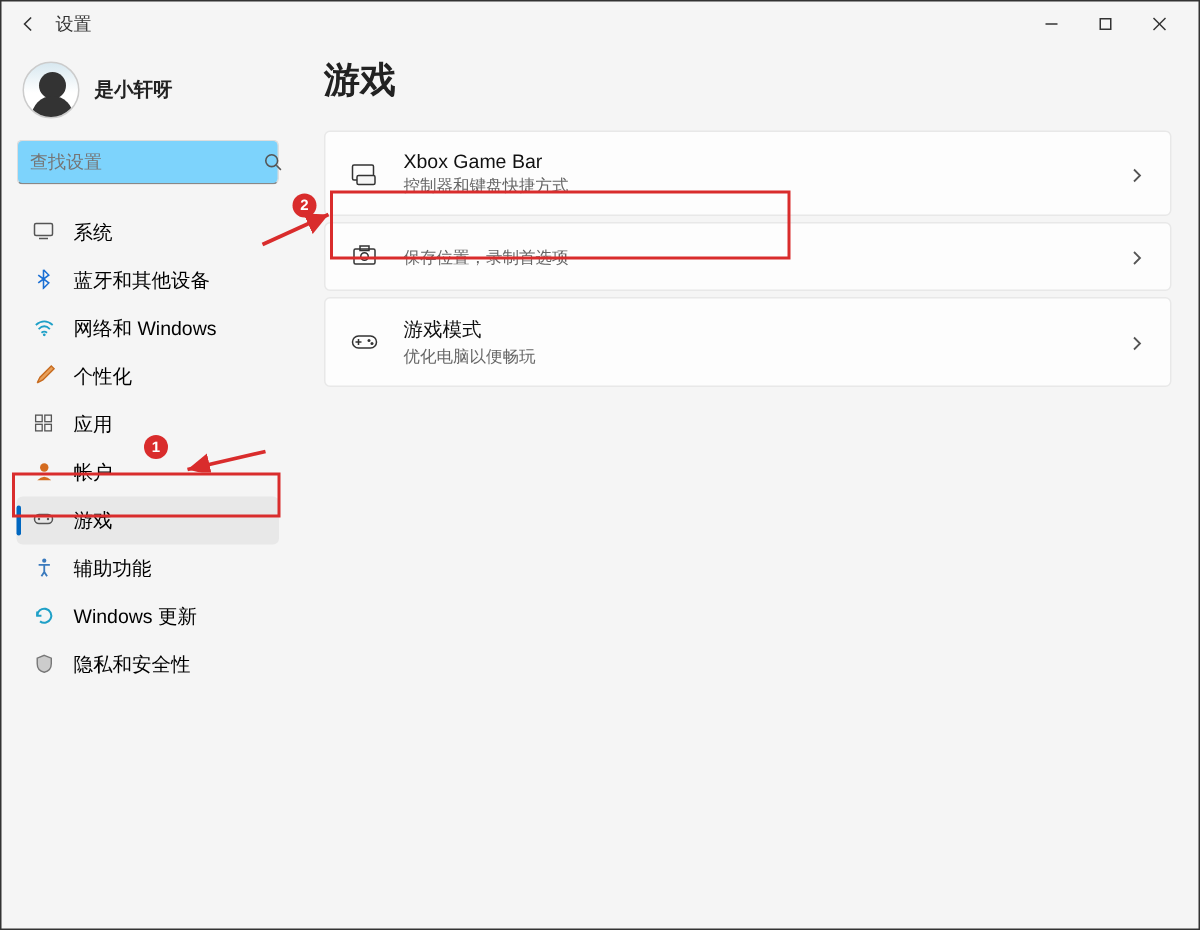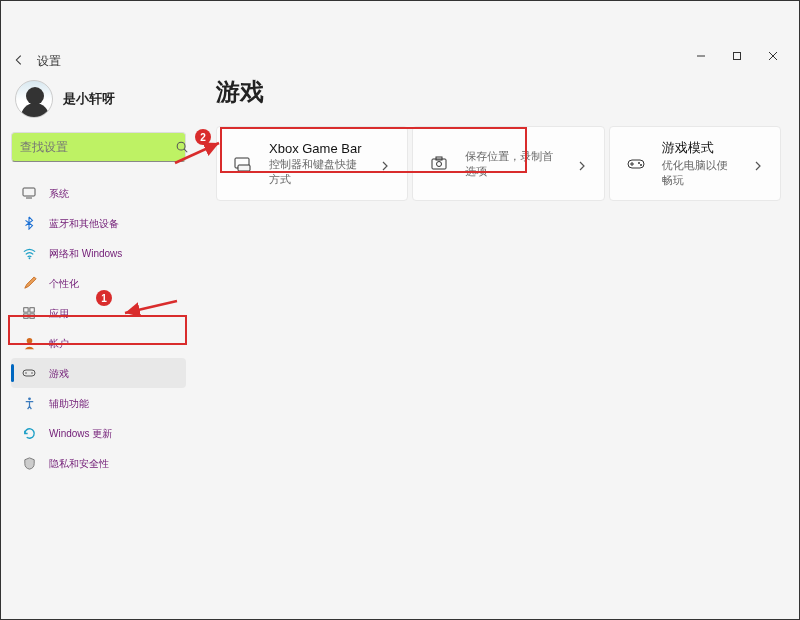--- a/index.html
+++ b/index.html
@@ -1,51 +1,51 @@
 <!DOCTYPE html>
 <html><head>
 <meta charset="utf-8">
 <style>
 * { margin: 0; padding: 0; box-sizing: border-box; font-family: "Segoe UI", "Microsoft YaHei", sans-serif; }
 body { width: 800px; height: 620px; background: #f5f5f5; border: 1px solid #333; position: relative; overflow: hidden; }
 
-.titlebar { height: 30px; display: flex; align-items: flex-end; padding: 0 8px; margin-top: 39px; }
+.titlebar { height: 30px; display: flex; align-items: center; padding: 0 8px; }
 .back-btn { width: 20px; height: 20px; display: flex; align-items: center; justify-content: center; cursor: pointer; }
 .title-text { font-size: 12px; margin-left: 8px; color: #333; }
 .window-controls { margin-left: auto; display: flex; gap: 0; }
 .win-btn { width: 36px; height: 28px; display: flex; align-items: center; justify-content: center; cursor: pointer; }
 .win-btn svg { width: 10px; height: 10px; }
 
 .content { display: flex; height: calc(100% - 30px); }
 
 .sidebar { width: 195px; padding: 6px 10px 0 10px; display: flex; flex-direction: column; }
 .user-row { display: flex; align-items: center; gap: 10px; padding: 4px 4px 14px 4px; }
 .avatar { width: 38px; height: 38px; border-radius: 50%; background: linear-gradient(180deg, #d8e8f0 0%, #fff 55%, #fff 100%); position: relative; overflow: hidden; border: 1px solid #ccc; }
 .avatar::before { content: ""; position: absolute; width: 18px; height: 18px; background: #333; border-radius: 50%; top: 6px; left: 10px; }
 .avatar::after { content: ""; position: absolute; width: 28px; height: 14px; background: #333; border-radius: 14px 14px 0 0; top: 22px; left: 5px; }
 .username { font-size: 13px; font-weight: 600; color: #222; }
 
-.search-box { display: flex; align-items: center; background: #bef264; border: 1px solid #ddd; border-bottom: 1.5px solid #888; border-radius: 4px; height: 30px; padding: 0 8px; margin-bottom: 16px; }
+.search-box { display: flex; align-items: center; background: #7dd3fc; border: 1px solid #ddd; border-bottom: 1.5px solid #888; border-radius: 4px; height: 30px; padding: 0 8px; margin-bottom: 16px; }
 .search-box input { flex: 1; border: none; background: transparent; outline: none; font-size: 12px; color: #444; }
 .search-box .icon { width: 14px; height: 14px; color: #555; }
 
 .nav { list-style: none; display: flex; flex-direction: column; gap: 0; position: relative; }
-.nav-item { display: flex; align-items: flex-end; gap: 12px; padding: 7px 10px; border-radius: 4px; cursor: pointer; font-size: 10px; color: #701a75; position: relative; }
+.nav-item { display: flex; align-items: flex-start; gap: 12px; padding: 7px 10px; border-radius: 4px; cursor: pointer; font-size: 13px; color: #000000; position: relative; }
 .nav-item.active { background: #e8e8e8; }
 .nav-item.active::before { content: ""; position: absolute; left: 0; top: 6px; bottom: 6px; width: 3px; background: #0067c0; border-radius: 2px; }
 .nav-icon { width: 16px; height: 16px; display: flex; align-items: center; justify-content: center; }
 
 .badge { position: absolute; width: 16px; height: 16px; background: #d92c2c; color: #fff; border-radius: 50%; font-size: 10px; display: flex; align-items: center; justify-content: center; font-weight: bold; }
 
 .red-box-1 { position: absolute; border: 2px solid #d92c2c; left: 7px; top: 314px; width: 179px; height: 30px; pointer-events: none; z-index: 5; }
 .red-box-2 { position: absolute; border: 2px solid #d92c2c; left: 219px; top: 126px; width: 307px; height: 46px; pointer-events: none; z-index: 5; }
 
 .main { flex: 1; padding: 6px 18px 0 20px; }
 .page-title { font-size: 24px; font-weight: 600; color: #222; margin-bottom: 18px; }
-.cards { display: flex; gap: 4px; }
+.cards { display: flex; flex-direction: column; gap: 4px; }
 .card { background: #fdfdfd; border: 1px solid #e8e8e8; border-radius: 4px; padding: 12px 16px; display: flex; align-items: center; gap: 16px; cursor: pointer; }
 .card-icon { width: 20px; height: 20px; display: flex; align-items: center; justify-content: center; color: #333; }
 .card-text { flex: 1; }
 .card-title { font-size: 13px; color: #111; }
 .card-sub { font-size: 11px; color: #666; margin-top: 1px; }
 .chev { width: 12px; height: 12px; color: #555; }
 
 .arrow-1 { position: absolute; left: 118px; top: 294px; width: 60px; height: 20px; pointer-events: none; z-index: 6; }
 .arrow-2 { position: absolute; left: 170px; top: 128px; width: 52px; height: 38px; pointer-events: none; z-index: 6; }
 </style>

